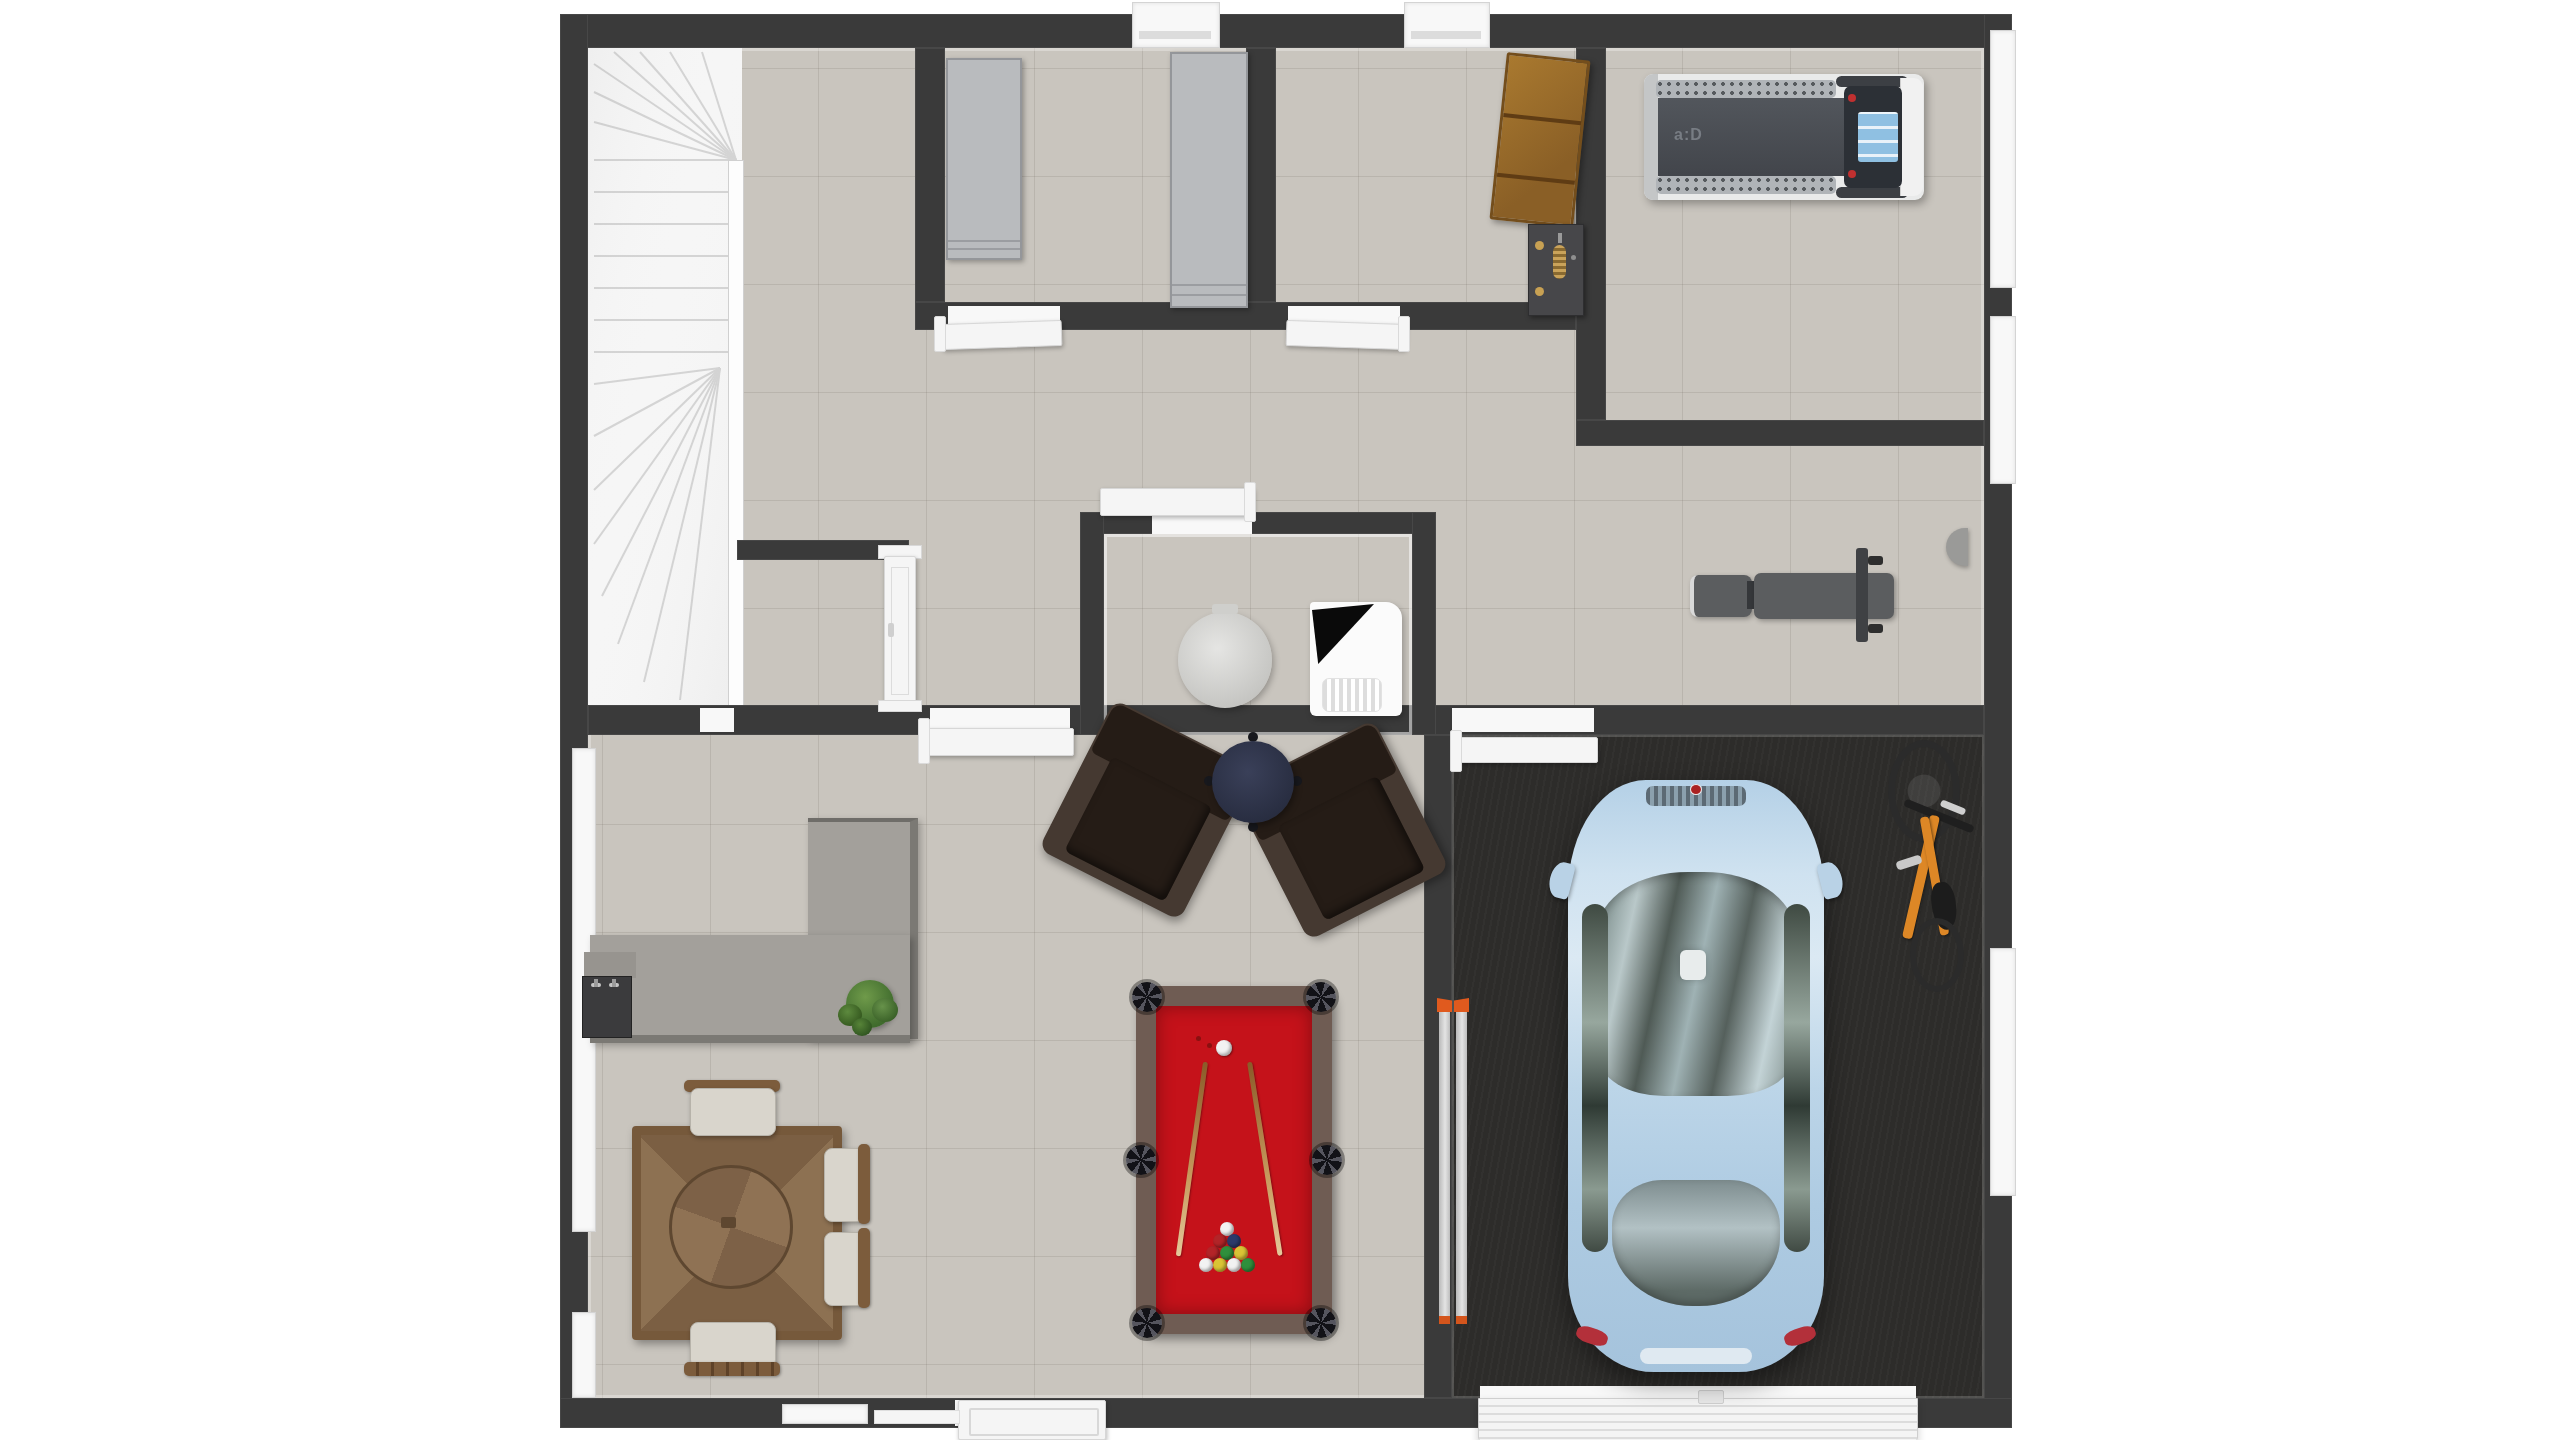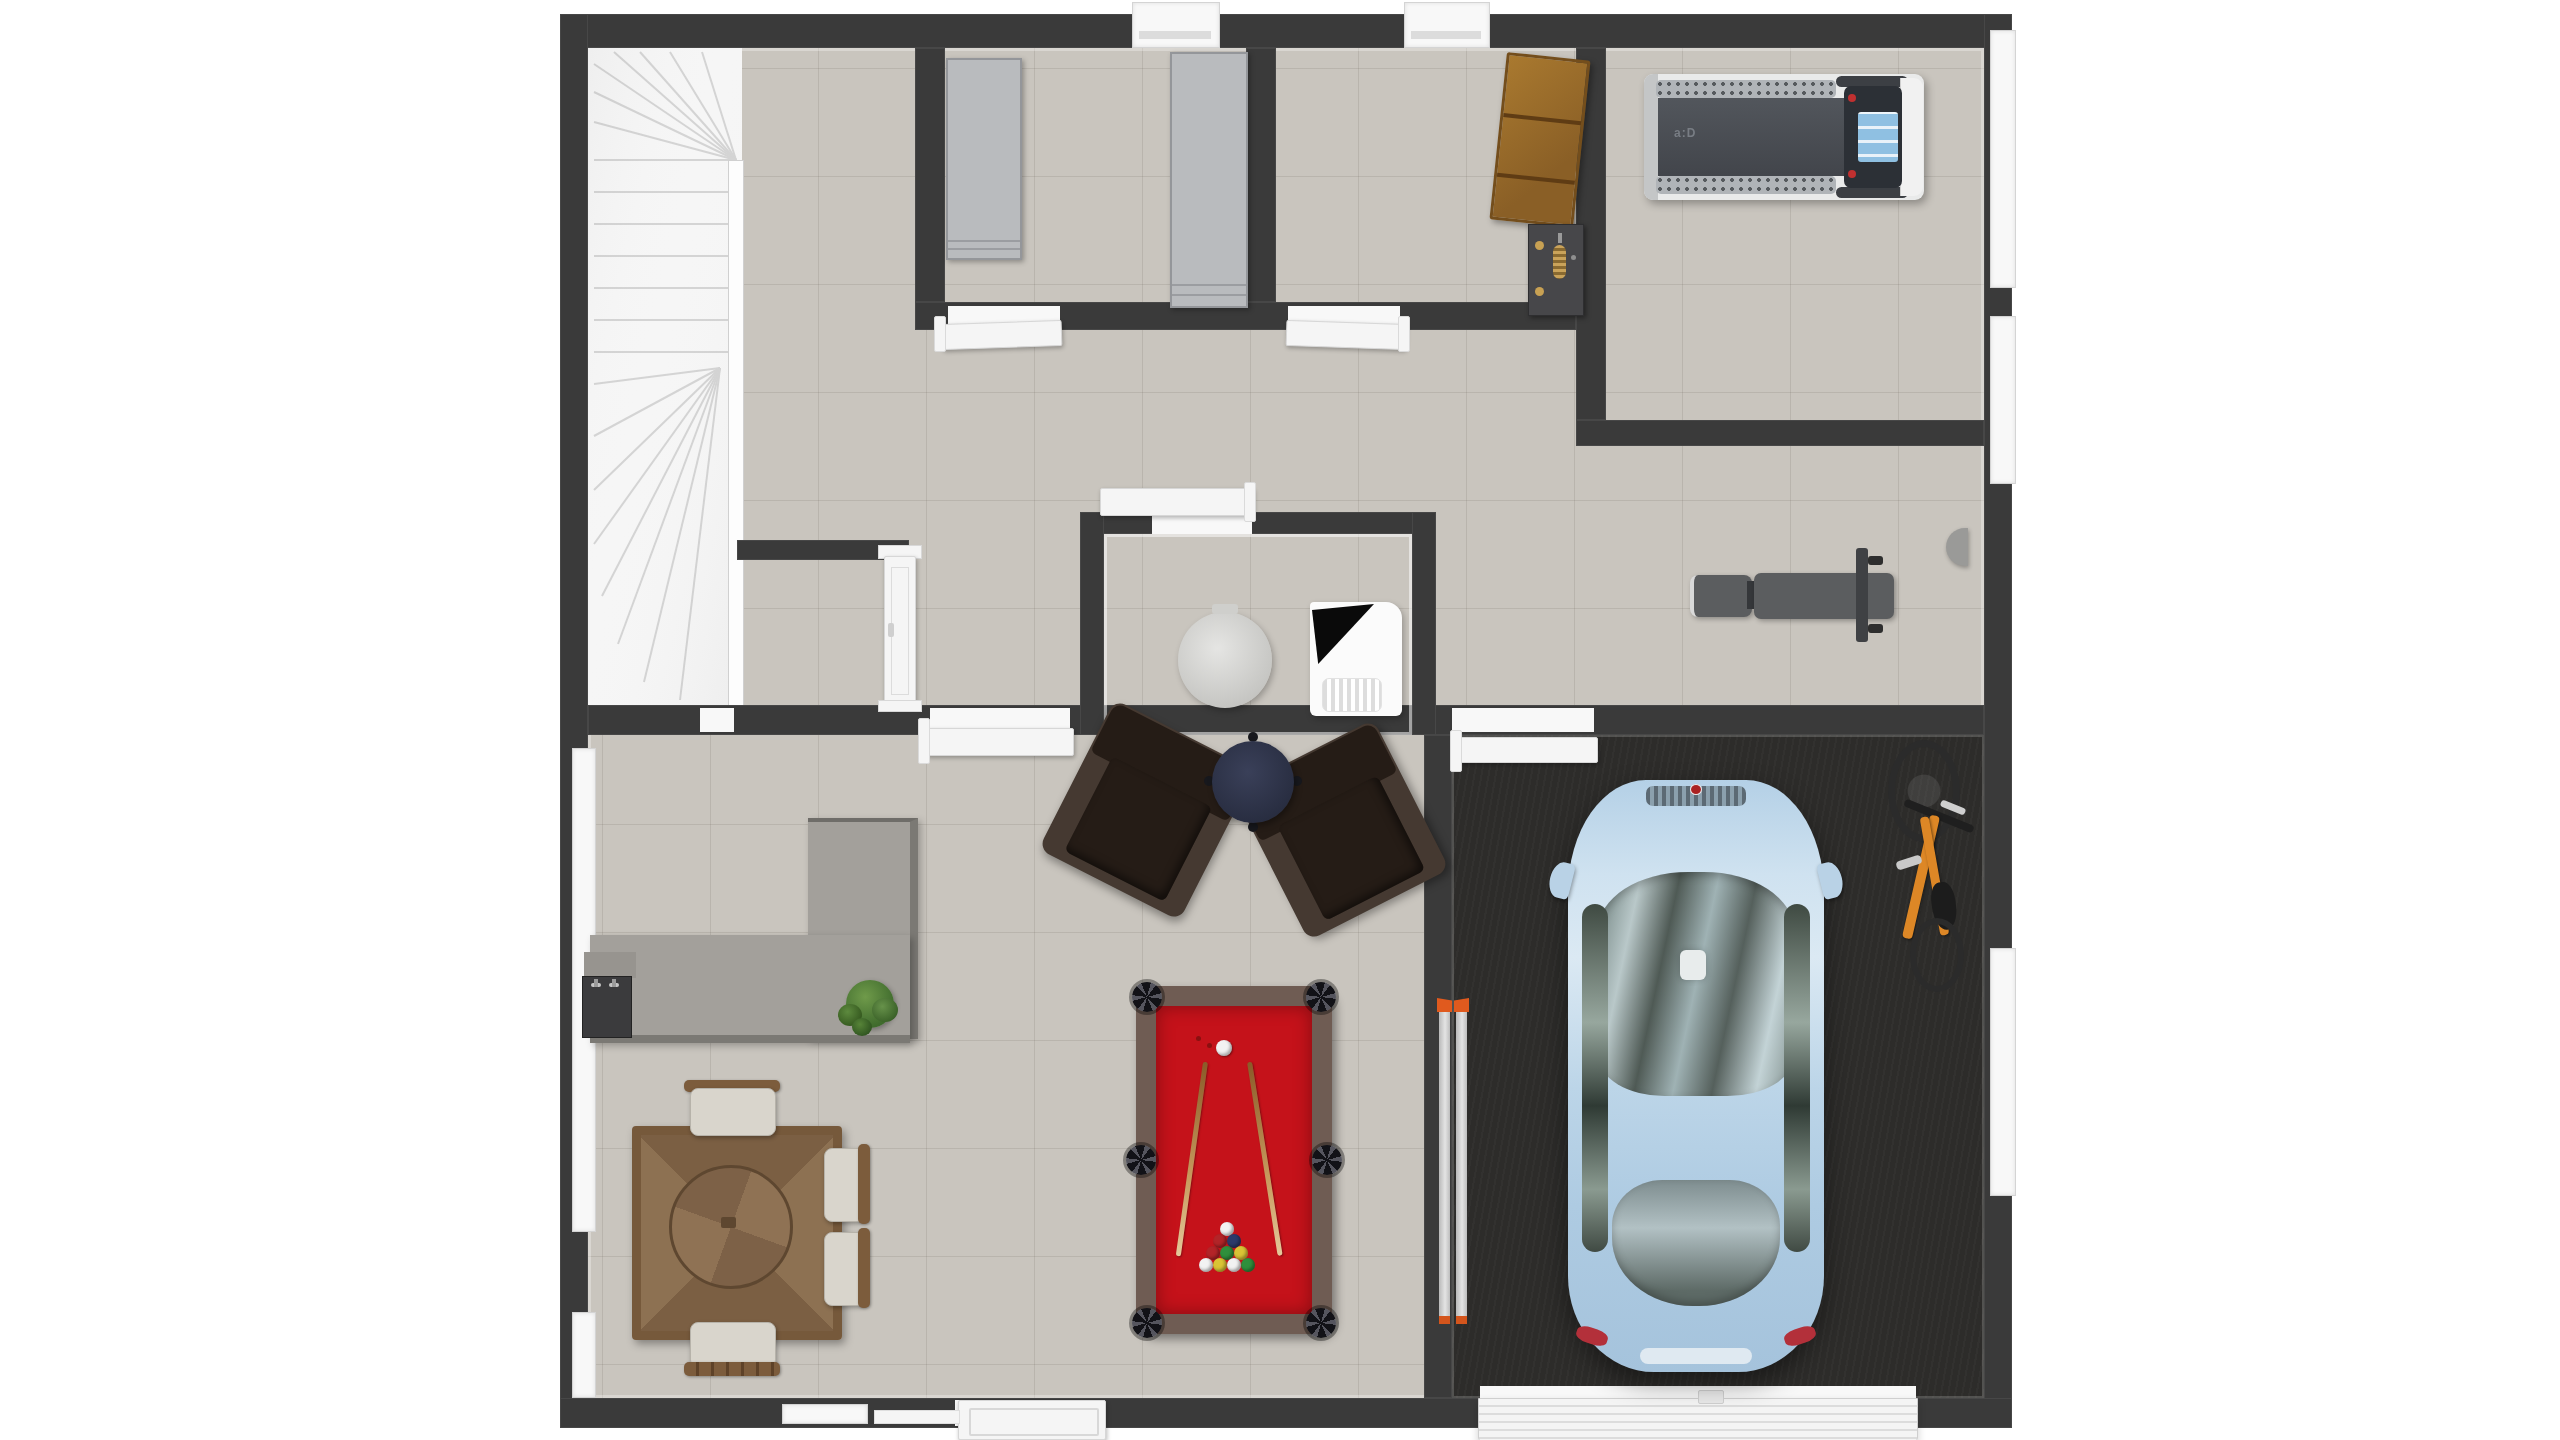--- a/index.html
+++ b/index.html
@@ -179,21 +179,21 @@
   <div class="abs" style="left:24px;top:20px;width:13px;height:34px;border-radius:7px;background:repeating-linear-gradient(180deg,#caa35a 0 3px,#8a6a30 3px 6px);"></div>
   <div class="abs" style="left:29px;top:8px;width:4px;height:10px;background:#9a9a9a;"></div>
   <div class="abs" style="left:42px;top:30px;width:5px;height:5px;border-radius:50%;background:#8f8f8f;"></div>
 </div>
 
 <div class="abs" style="left:1644px;top:74px;width:280px;height:126px;background:var(--treadmill_frame);border-radius:9px;box-shadow:3px 4px 9px rgba(0,0,0,.30);" title="Treadmill with blue console screen">
   <div class="abs" style="left:0;top:0;width:14px;height:126px;background:#c4c6c7;border-radius:9px 0 0 9px;"></div>
   <div class="abs" style="left:14px;top:24px;width:186px;height:78px;background:linear-gradient(180deg,#52565c,#42454b);"></div>
   <div class="abs rail-dots" style="left:12px;top:6px;width:180px;height:18px;"></div>
   <div class="abs rail-dots" style="left:12px;top:102px;width:180px;height:18px;"></div>
-  <div class="abs" style="left:30px;top:52px;color:#787d84;font-size:12px;font-weight:bold;letter-spacing:1px;">a:D</div>
+  <div class="abs" style="left:30px;top:52px;color:#787d84;font-size:16px;font-weight:bold;letter-spacing:1px;">a:D</div>
   <div class="abs" style="left:192px;top:2px;width:72px;height:11px;background:#3c3f44;border-radius:6px;"></div>
   <div class="abs" style="left:192px;top:113px;width:72px;height:11px;background:#3c3f44;border-radius:6px;"></div>
   <div class="abs" style="left:256px;top:4px;width:22px;height:118px;background:#f1f1f1;border-radius:0 9px 9px 0;border-left:1px solid #cfcfcf;"></div>
   <div class="abs" style="left:200px;top:12px;width:58px;height:102px;background:var(--console_dark);border-radius:7px;">
     <div class="abs" style="left:14px;top:26px;width:40px;height:50px;background:var(--screen_blue);border-radius:3px;background-image:linear-gradient(180deg,rgba(255,255,255,.85) 2px,transparent 2px),linear-gradient(180deg,transparent 14px,rgba(255,255,255,.8) 14px 17px,transparent 17px,transparent 28px,rgba(255,255,255,.8) 28px 31px,transparent 31px,transparent 42px,rgba(255,255,255,.8) 42px 45px,transparent 45px);"></div>
     <div class="abs" style="left:4px;top:8px;width:8px;height:8px;border-radius:50%;background:var(--button_red);"></div>
     <div class="abs" style="left:4px;top:84px;width:8px;height:8px;border-radius:50%;background:var(--button_red);"></div>
   </div>
 </div>
 

